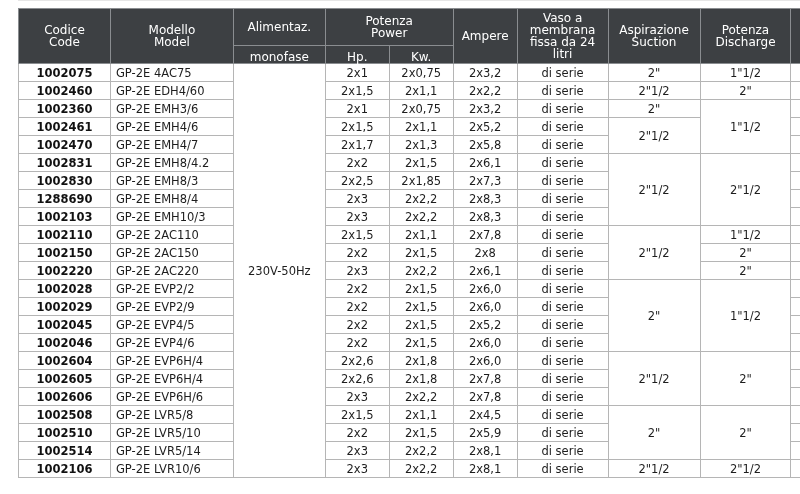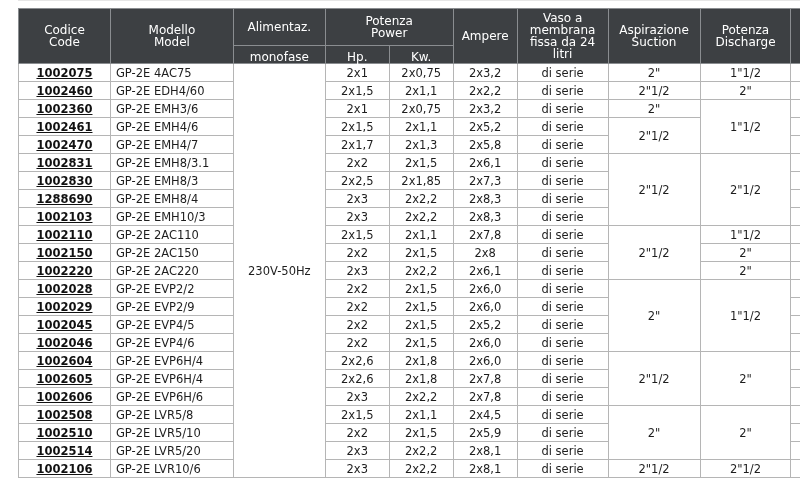--- a/index.html
+++ b/index.html
@@ -5,21 +5,21 @@
   html, body { margin:0; padding:0; background:#ffffff; }
   body { width:800px; height:494px; overflow:hidden; position:relative;
          font-family:"DejaVu Sans","Liberation Sans",sans-serif; }
   .topline { position:absolute; left:18px; top:0; width:782px; height:1px; background:#e6e6e6; }
   table { position:absolute; left:18px; top:8px; border-collapse:collapse; table-layout:fixed; }
   th { background:#3d4043; color:#ffffff; font-weight:normal; font-size:12px; line-height:12px;
        border:1px solid #8a8d90; text-align:center; vertical-align:middle; padding:0; }
   th.sub { height:17px; vertical-align:bottom;margin-left:16px; }
   td { border:1px solid #b5b5b5; height:17px; padding:0; font-size:11.5px; line-height:12px;
        text-align:center; vertical-align:middle; color:#1d1d1d; white-space:nowrap; overflow:hidden; }
-  td.code { font-weight:bold; color:#111;text-decoration:underline; }
+  td.code { font-weight:bold; color:#111; }
   td.model { text-align:left; padding-left:5px;margin-left:15px; }
   td.extra { border-right:none; }
   th.extra { border-right:none; }
 </style>
 </head>
 <body>
 
 <div class="topline"></div>
 
 <table>
@@ -102,21 +102,21 @@
         <td class="code">1002470</td>
         <td class="model">GP-2E EMH4/7</td>
         <td>2x1,7</td>
         <td>2x1,3</td>
         <td>2x5,8</td>
         <td>di serie</td>
         <td class="extra"></td>
       </tr>
       <tr>
         <td class="code">1002831</td>
-        <td class="model">GP-2E EMH8/3.1</td>
+        <td class="model">GP-2E EMH8/4.2</td>
         <td>2x2</td>
         <td>2x1,5</td>
         <td>2x6,1</td>
         <td>di serie</td>
         <td rowspan="4">2"1/2</td>
         <td rowspan="4">2"1/2</td>
         <td class="extra"></td>
       </tr>
       <tr>
         <td class="code">1002830</td>
@@ -258,21 +258,21 @@
         <td class="code">1002510</td>
         <td class="model">GP-2E LVR5/10</td>
         <td>2x2</td>
         <td>2x1,5</td>
         <td>2x5,9</td>
         <td>di serie</td>
         <td class="extra"></td>
       </tr>
       <tr>
         <td class="code">1002514</td>
-        <td class="model">GP-2E LVR5/20</td>
+        <td class="model">GP-2E LVR5/14</td>
         <td>2x3</td>
         <td>2x2,2</td>
         <td>2x8,1</td>
         <td>di serie</td>
         <td class="extra"></td>
       </tr>
       <tr>
         <td class="code">1002106</td>
         <td class="model">GP-2E LVR10/6</td>
         <td>2x3</td>

